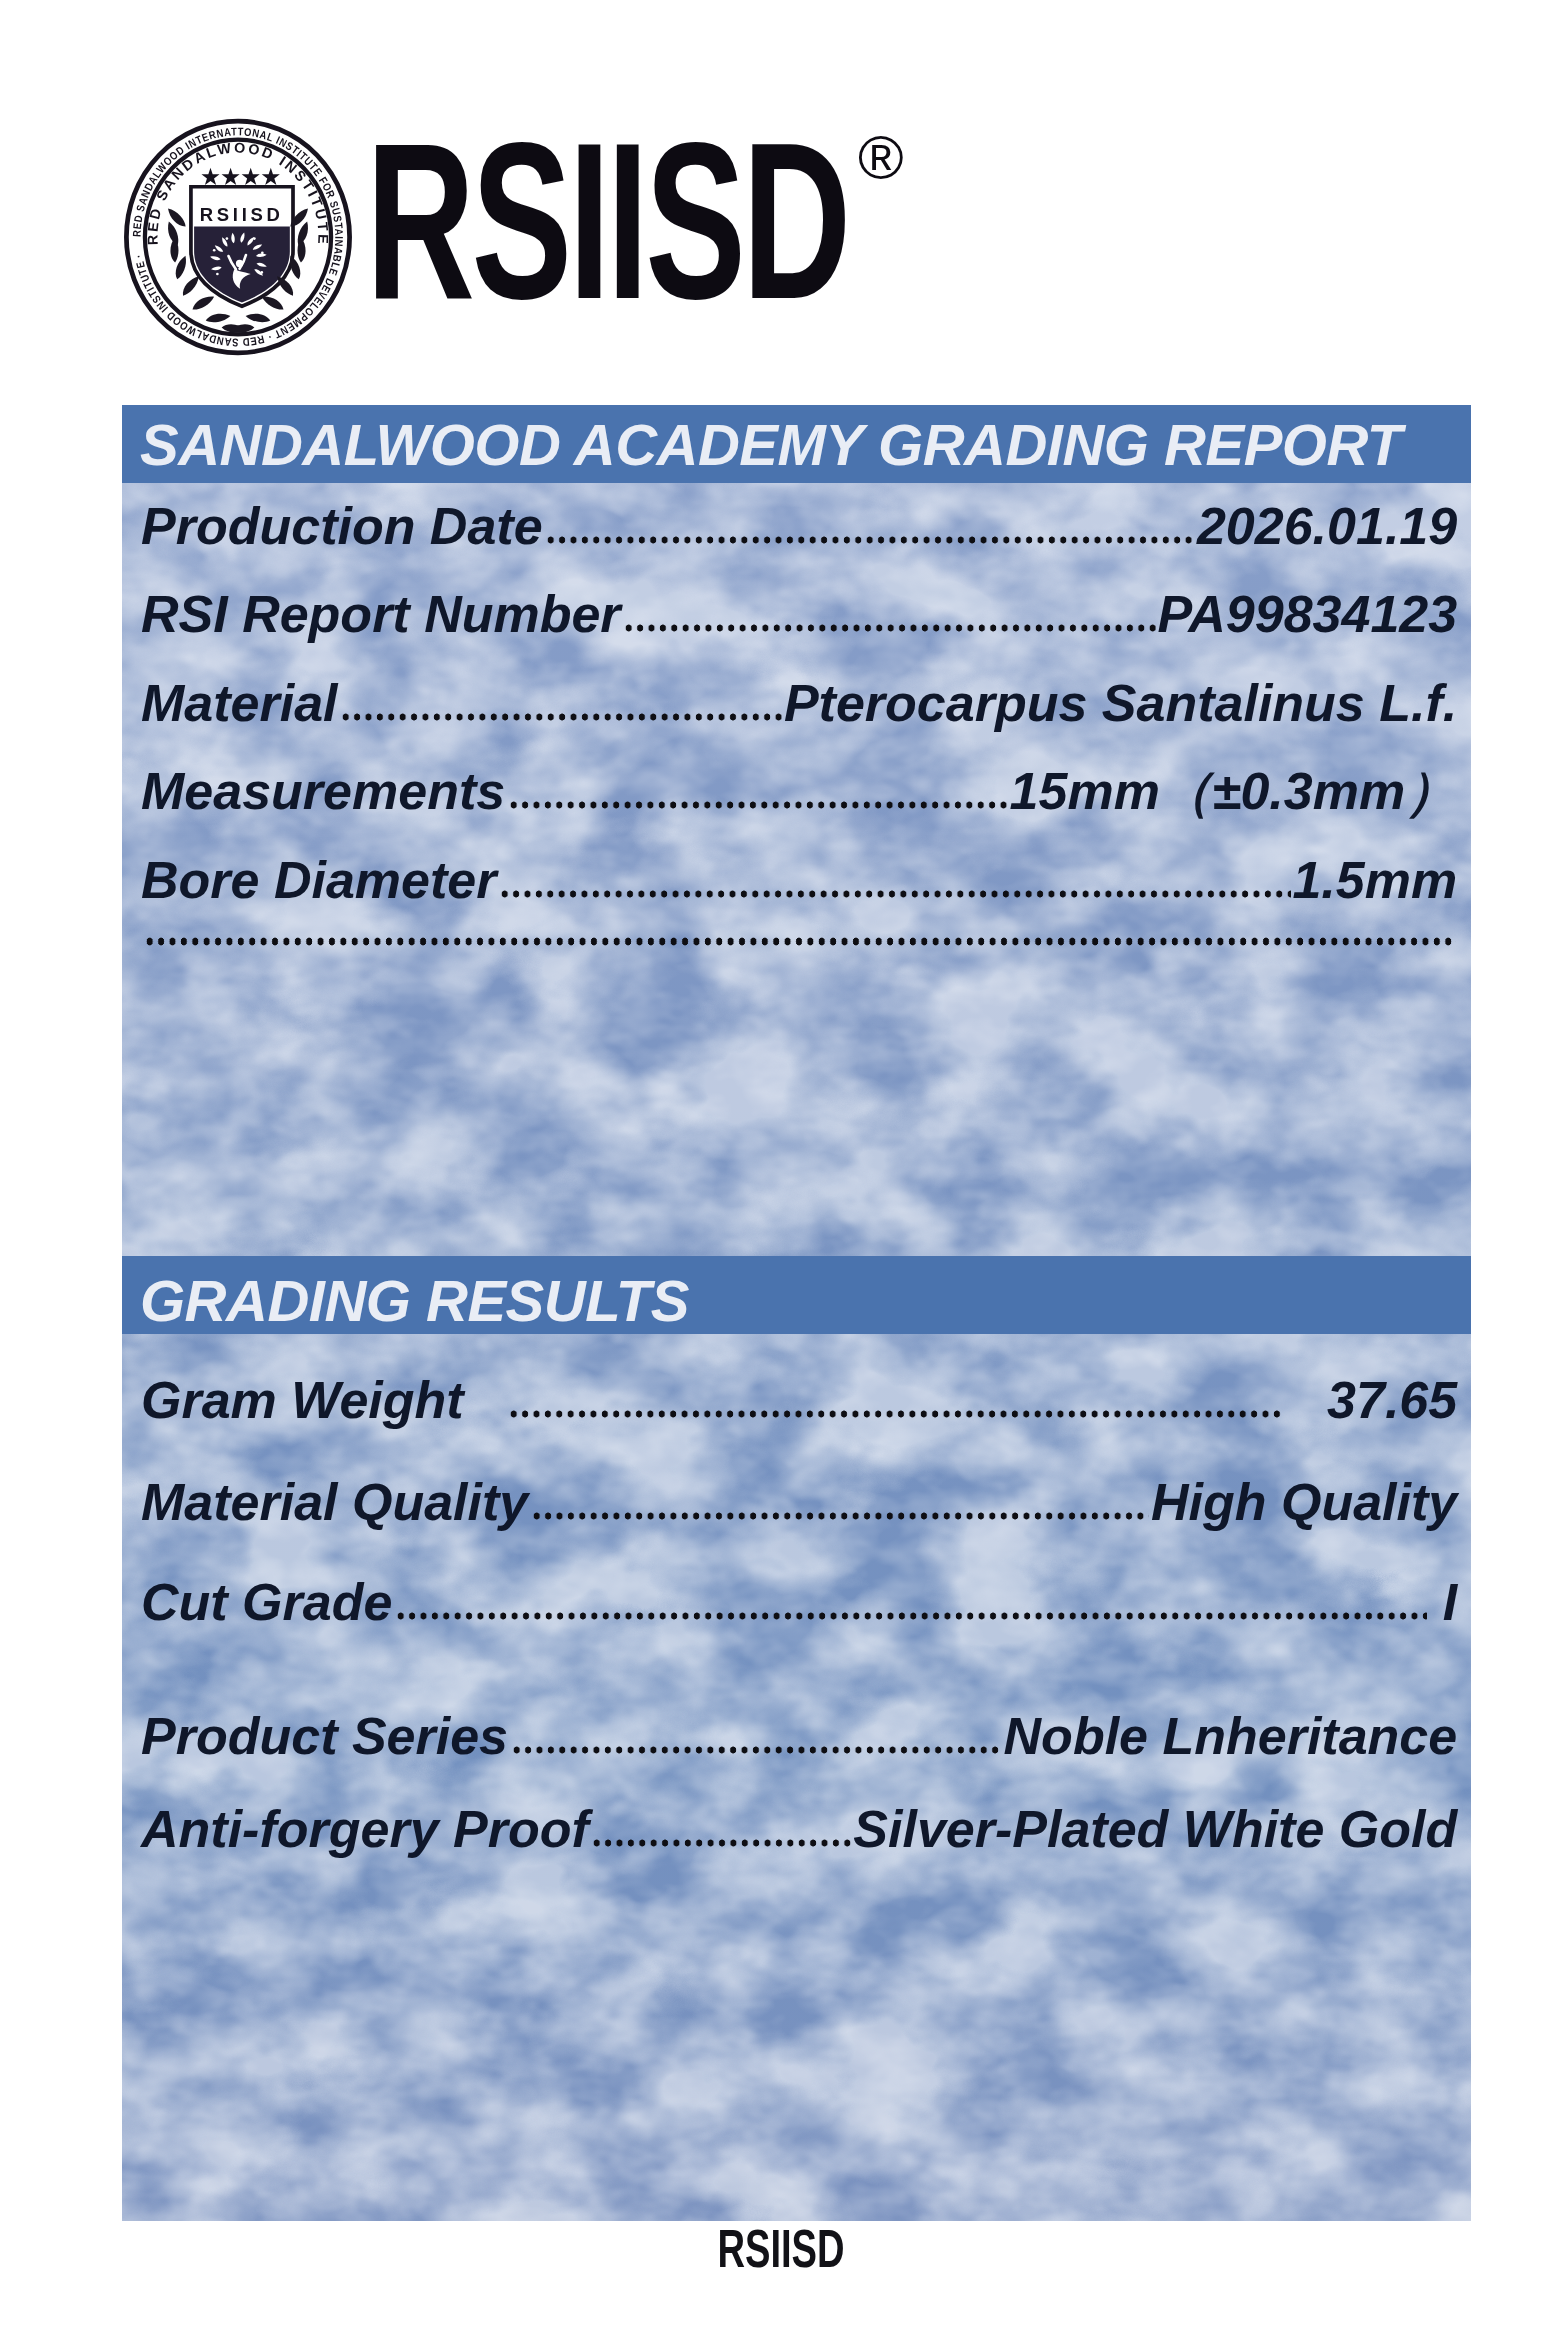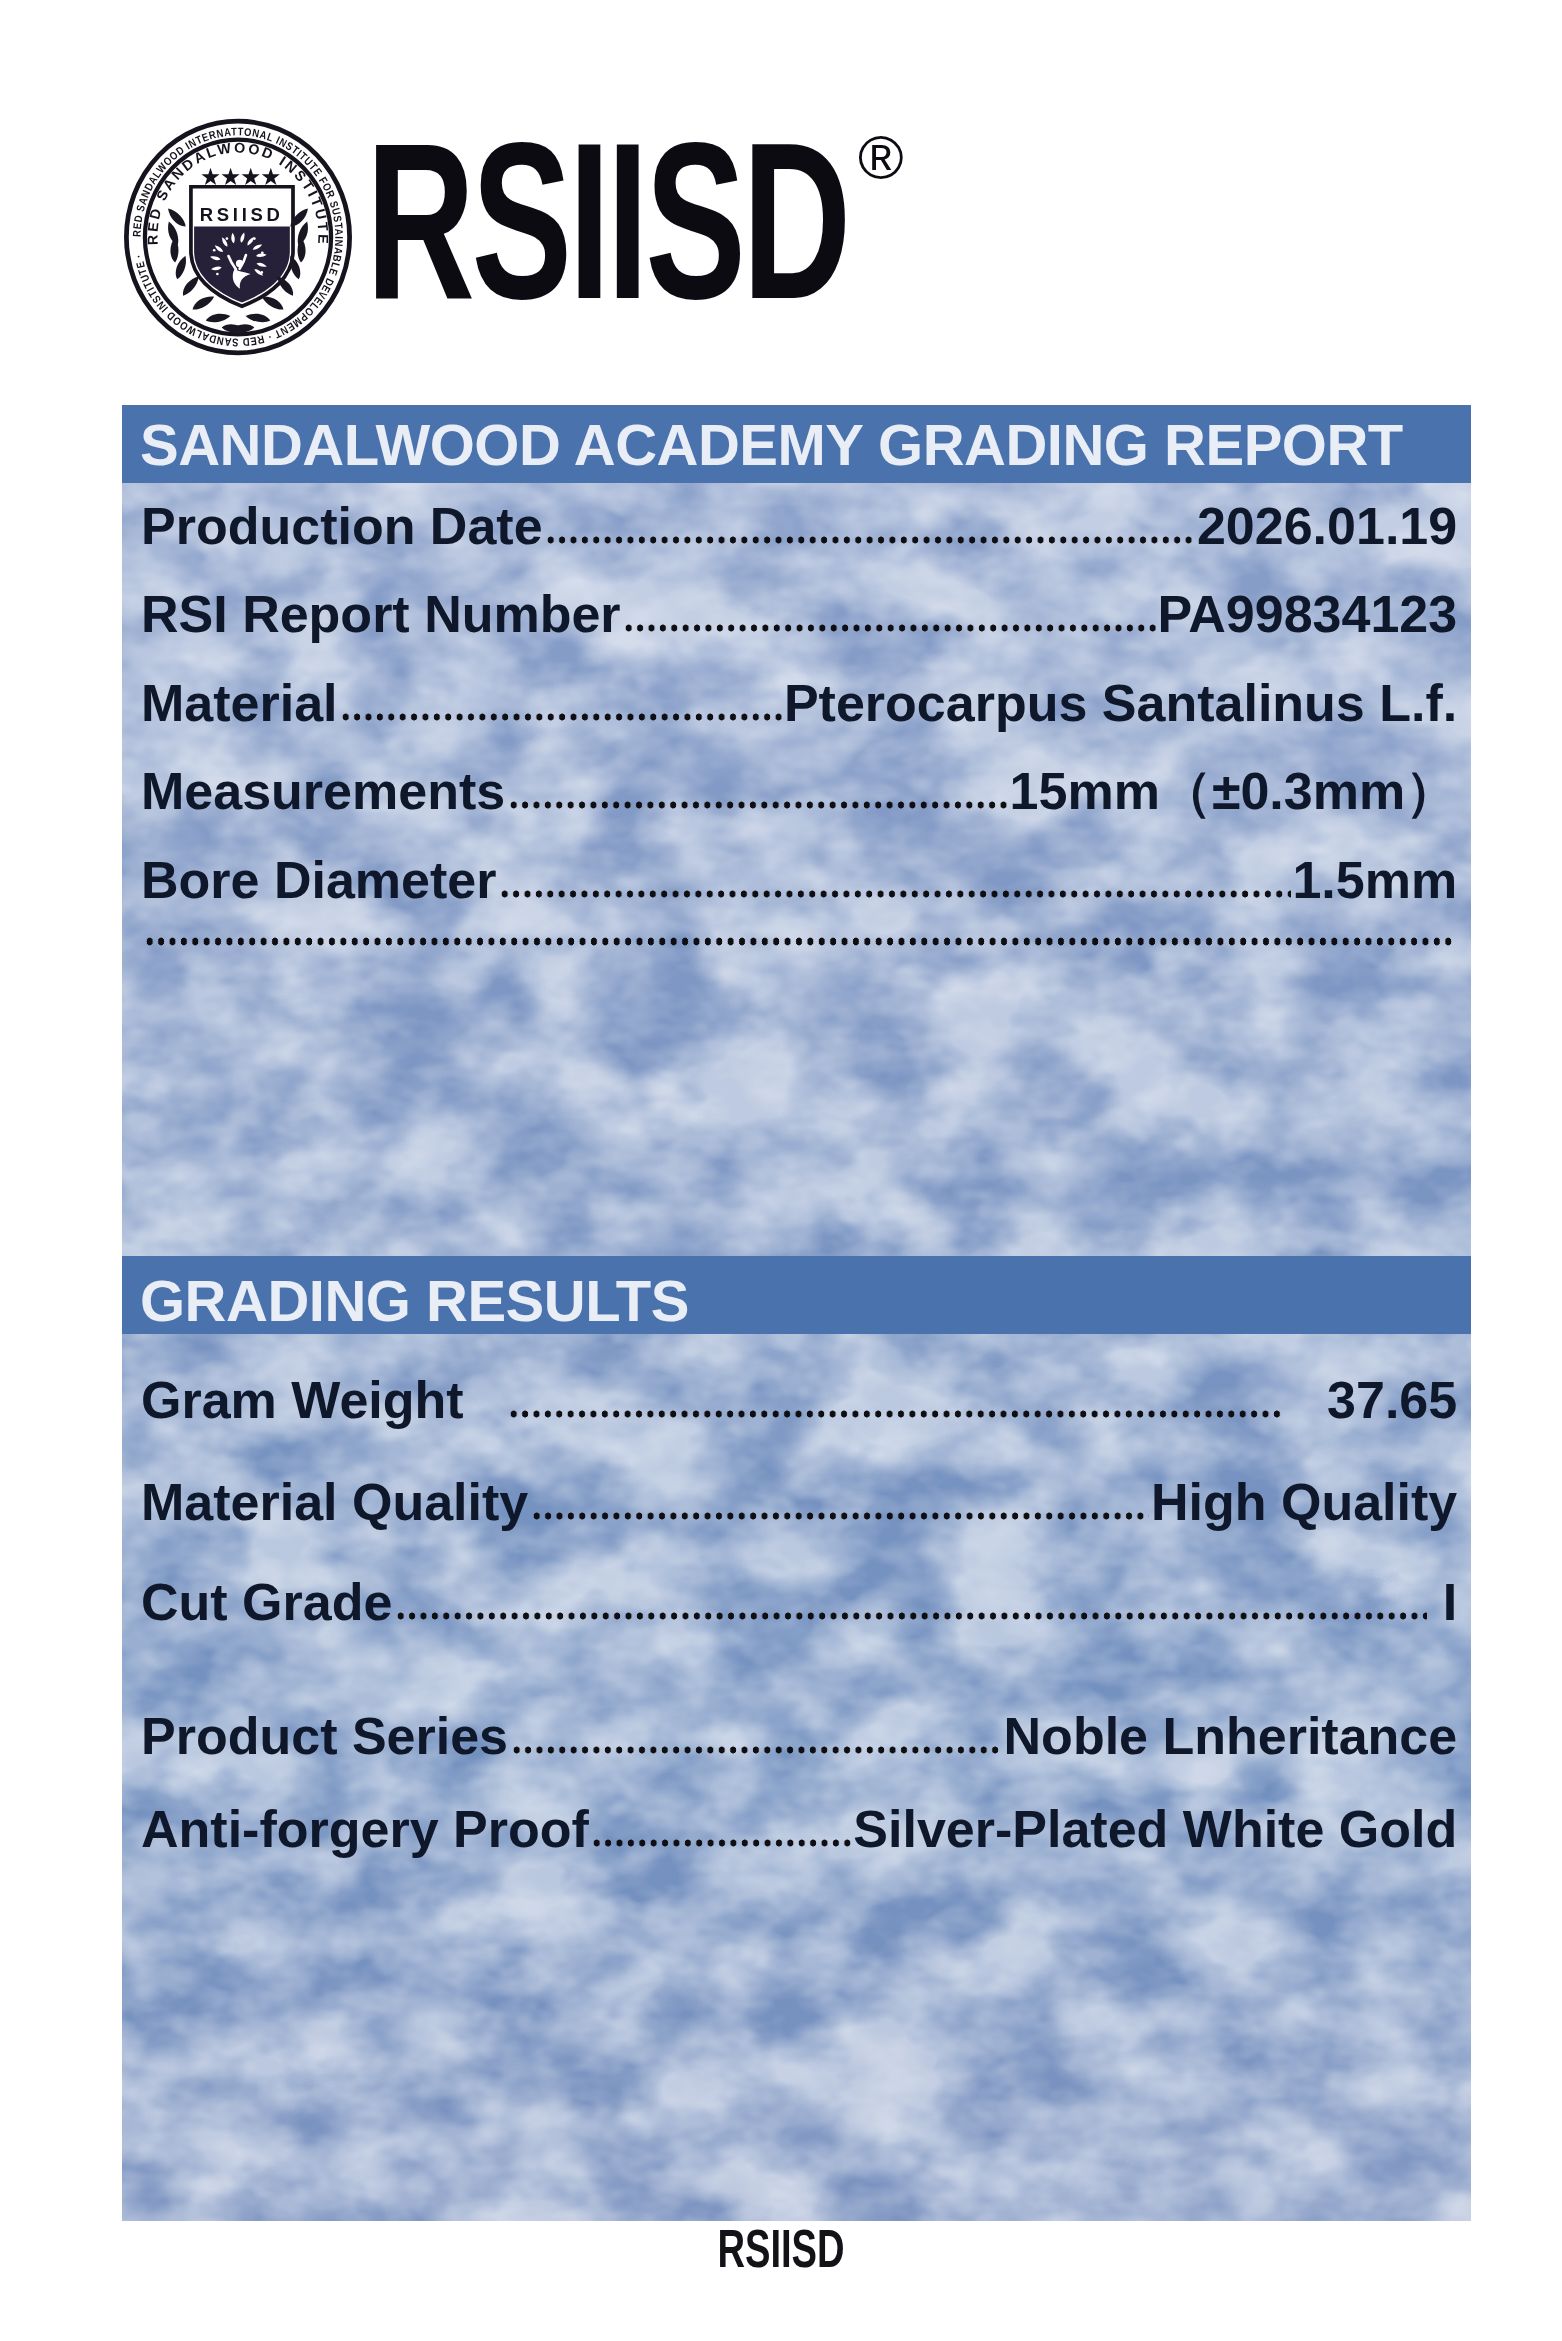--- a/index.html
+++ b/index.html
@@ -19,20 +19,21 @@
     transform:scaleX(0.68);transform-origin:0 0;
   }
   .regmark{
     position:absolute;left:858px;top:127px;
     font-size:62px;line-height:1;color:#0d0b12;font-weight:400;
   }
   
   .panel{
     position:absolute;left:122px;top:405px;width:1349px;height:1816px;
     background:#7d96c3;
+    font-style:italic;
   }
   .panel-texture{position:absolute;left:0;top:0;width:100%;height:100%;}
   .band{
     position:absolute;left:0;width:100%;height:78px;
     background:#4a73ae;
     display:flex;align-items:center;
     padding-left:18px;box-sizing:border-box;
     color:#e9edf5;font-size:58px;font-weight:700;
     letter-spacing:-0.5px;white-space:nowrap;
   }

